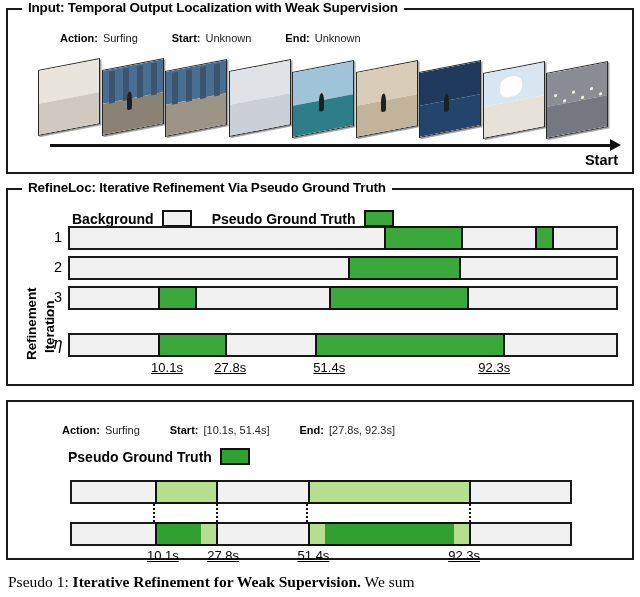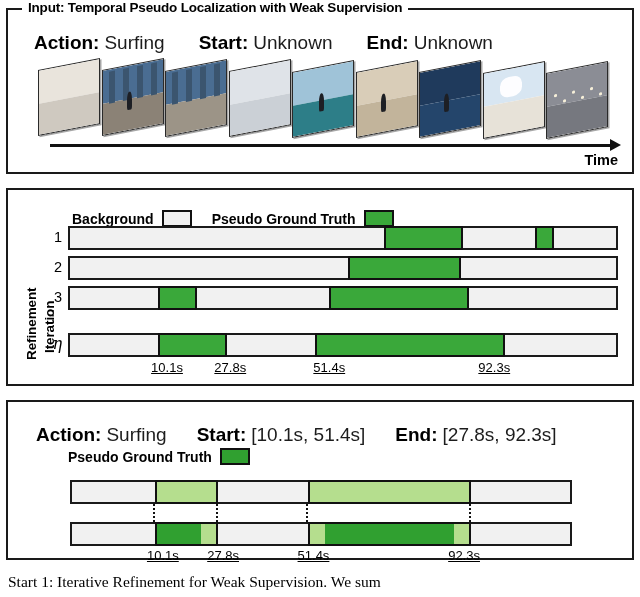--- a/index.html
+++ b/index.html
@@ -42,22 +42,23 @@
     font-size: 15px;
   }
 
   
   #panel-input { left: 6px; top: 8px; width: 628px; height: 166px; }
 
   .kv-row {
     position: absolute;
     display: flex;
     align-items: flex-end;
-    font-size: 19px;
+    font-size: 11px;
     white-space: nowrap;
+    margin-left: 26px;
   }
   .kv { display: flex; align-items: baseline; }
   .kv .k { font-weight: bold; }
   .kv .v { font-weight: normal; margin-left: 5px; color: #1c1c1c; }
 
   #input-meta { left: 26px; top: 22px; }
   #input-meta .kv + .kv { margin-left: 34px; }
 
   
   #filmstrip {
@@ -210,27 +211,27 @@
   #caption {
     position: absolute;
     left: 8px;
     top: 572px;
     width: 624px;
     font-family: "Liberation Serif", serif;
     font-size: 15.5px;
     line-height: 19px;
     text-align: left;
   }
-  #caption .cap-bold { font-weight: normal; }
+  #caption .cap-bold { font-weight: bold; }
 </style>
 </head>
 <body>
 
 <div class="panel" id="panel-input">
-  <div class="panel-title">Input: Temporal Pseudo Localization with Weak Supervision</div>
+  <div class="panel-title">Input: Temporal Output Localization with Weak Supervision</div>
 
   <div class="kv-row" id="input-meta">
     <span class="kv">
       <span class="k">Action:</span>
       <span class="v">Surfing</span>
     </span>
     <span class="kv">
       <span class="k">Start:</span>
       <span class="v">Unknown</span>
     </span>
@@ -293,24 +294,25 @@
         <div class="blob" style="left: 16px; top: 29px; width: 3px; height: 3px; background: rgb(246, 239, 217);"></div>
         <div class="blob" style="left: 25px; top: 22px; width: 3px; height: 3px; background: rgb(246, 239, 217);"></div>
         <div class="blob" style="left: 34px; top: 29px; width: 3px; height: 3px; background: rgb(246, 239, 217);"></div>
         <div class="blob" style="left: 43px; top: 22px; width: 3px; height: 3px; background: rgb(246, 239, 217);"></div>
         <div class="blob" style="left: 52px; top: 29px; width: 3px; height: 3px; background: rgb(246, 239, 217);"></div>
       </div>
     </div>
 
   <div id="time-axis"></div>
   <div id="time-arrow"></div>
-  <div id="time-label">Time</div>
+  <div id="time-label">Start</div>
 </div>
 
 <div class="panel" id="panel-refine">
+  <div class="panel-title">RefineLoc: Iterative Refinement Via Pseudo Ground Truth</div>
 
   <div class="legend-row" id="refine-legend">
     <span class="legend-item">
       <span>Background</span>
       <span class="swatch" id="sw-bg" style="background: rgb(241, 241, 241);"></span>
     </span>
     <span class="legend-item">
       <span>Pseudo Ground Truth</span>
       <span class="swatch" id="sw-pgt" style="background: rgb(58, 168, 58);"></span>
     </span>
@@ -396,16 +398,16 @@
     </div>
   <div class="tick-labels" id="output-ticks" style="left: 62px; top: 146px; width: 502px;">
       <span style="left: 92.87px;">10.1s</span>
       <span style="left: 153.11px;">27.8s</span>
       <span style="left: 243.47px;">51.4s</span>
       <span style="left: 394.07px;">92.3s</span>
     </div>
 </div>
 
 <div id="caption">
-  <span>Start 1:</span>
+  <span>Pseudo 1:</span>
   <span class="cap-bold">Iterative Refinement for Weak Supervision.</span>
   <span>We sum</span>
 </div>
 
 </body></html>

